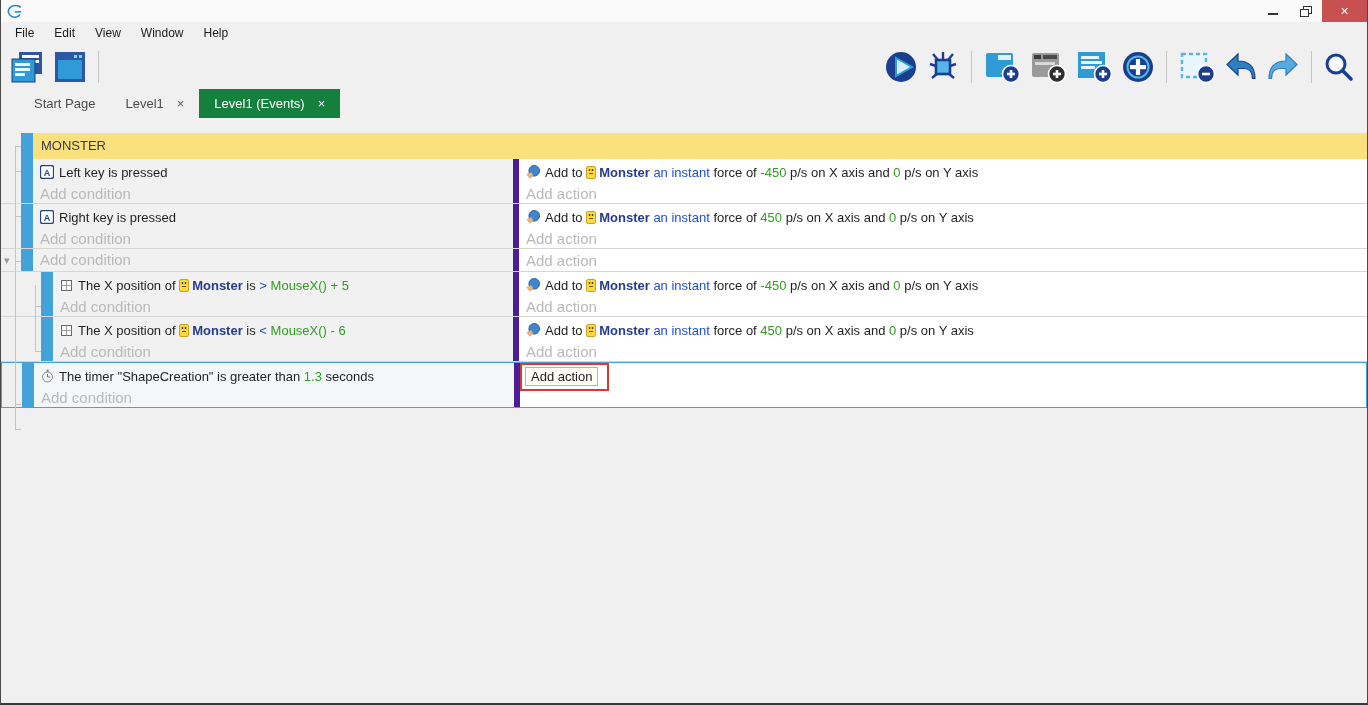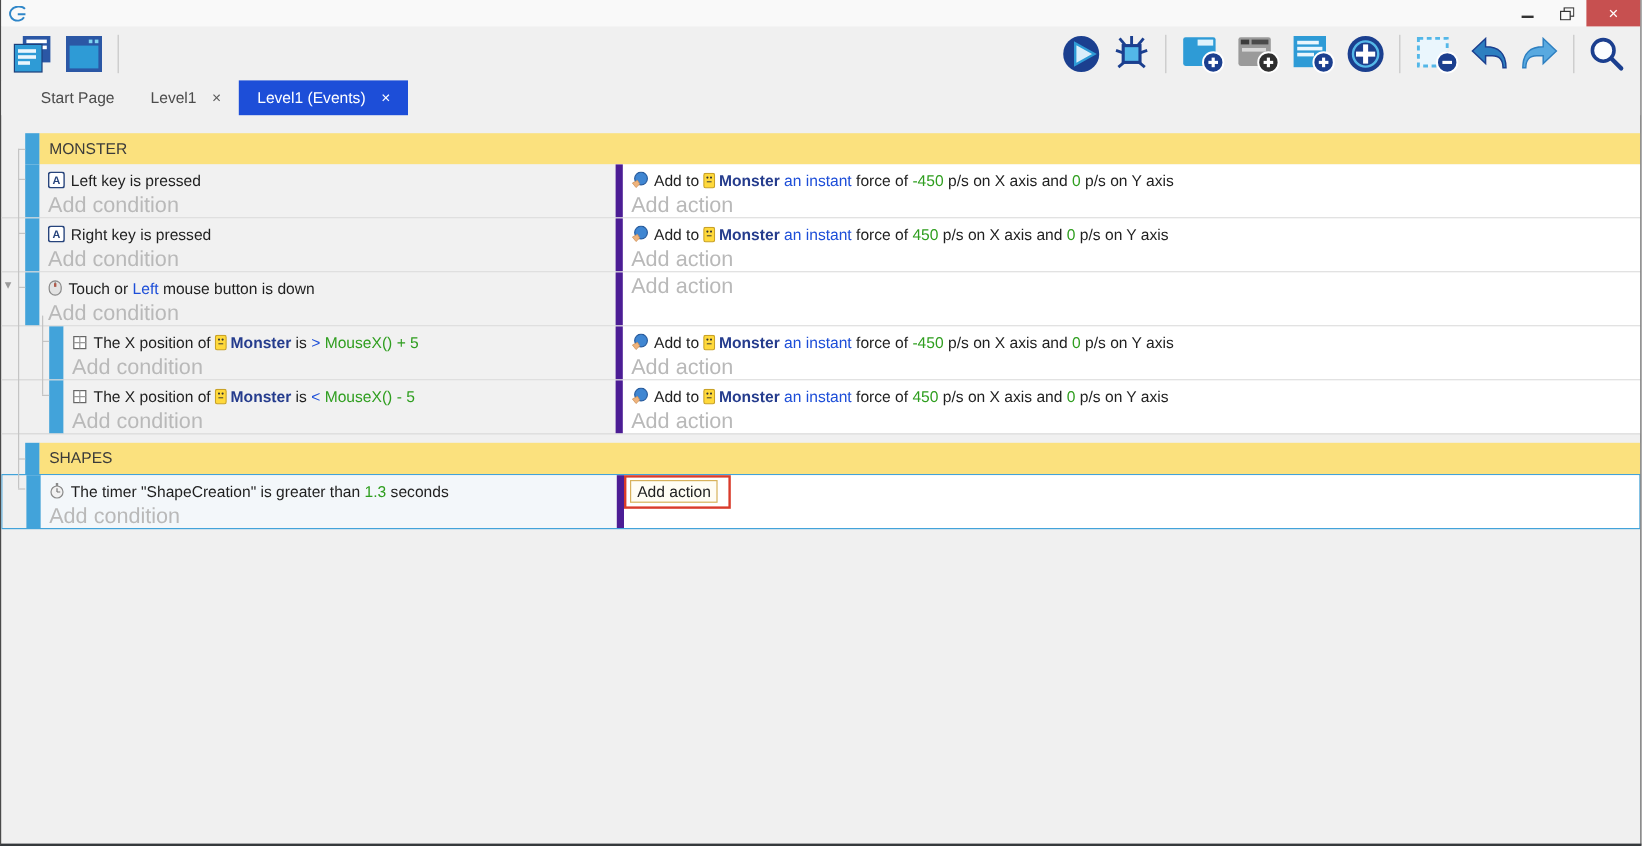--- a/index.html
+++ b/index.html
@@ -20,38 +20,38 @@
   .menubar{height:22px;background:#f0f0f0;display:flex;align-items:center;padding-left:4px;font-size:12px;color:#1a1a1a;flex:none;}
   .menu-item{padding:0 10px;}
   
   .toolbar{height:45px;background:#f0f0f0;display:flex;align-items:center;flex:none;}
   .tool{margin:0 4px;display:flex;align-items:center;}
   .tsep{width:1px;height:32px;background:#c6c6c6;margin:0 7px;}
   .toolbar-right{margin-left:auto;display:flex;align-items:center;margin-right:8px;}
   
   .tabs{height:29px;background:#f0f0f0;display:flex;align-items:flex-end;padding-left:18px;flex:none;}
   .tab{height:29px;display:flex;align-items:center;gap:13px;padding:0 15px;font-size:13px;color:#4c4c4c;white-space:nowrap;}
-  .tab.active{background:#1d4ed8;color:#fff;}
+  .tab.active{background:#15803d;color:#fff;}
   .tab .x{font-size:13px;color:#5a5a5a;}
   .tab.active .x{color:#fff;}
   
   .events{flex:1;position:relative;padding-top:3px;overflow:hidden;margin-top:12px;}
   .row{display:flex;position:relative;}
   .spacer{width:20px;flex:none;}
   .sub .spacer{width:40px;}
   .bar{width:12px;flex:none;background:#42a3da;}
   .group-row{height:26px;}
   .group-row.gap{margin-top:7px;}
   .group-label{flex:1;background:#fbe17e;font-size:13px;color:#3a3a3a;line-height:26px;padding-left:8px;}
   .event-row{border-bottom:1px solid #d6d6d6;}
   .cond{width:480px;flex:none;background:#f1f1f1;}
   .sub .cond{width:460px;}
   .act{flex:1;background:#fff;border-left:6px solid #4c1d95;position:relative;}
   .line1{height:22px;display:flex;align-items:center;gap:5px;padding:2px 0 0 7px;font-size:13px;color:#1f1f1f;white-space:nowrap;}
-  .line2{height:20px;display:flex;align-items:center;padding-left:7px;font-size:18px;color:#b9b9b9;}
+  .line2{height:20px;display:flex;align-items:center;padding-left:7px;font-size:15px;color:#b9b9b9;}
   .seg{white-space:pre;}
   .seg-muted{color:#1d4ed8;}
   .seg-green{color:#2f9e1f;}
   .seg-object{color:#253c8d;font-weight:bold;display:inline-flex;align-items:center;gap:3px;white-space:pre;}
   .icon{display:inline-flex;align-items:center;}
   .selected-row{border:1px solid #42a3da;}
   .selected-row .cond{background:#f3f7fa;}
   .addaction-focus{display:inline-block;border:1px solid #d8b25c;background:#fffdf4;color:#222;padding:1px 5px;font-size:13px;}
   .annotation{position:absolute;left:0px;top:0px;width:85px;height:24px;border:2px solid #d93b2b;pointer-events:none;}
   .stub{position:absolute;height:1px;background:#c4c4c4;}
@@ -79,20 +79,27 @@
           <svg width="12" height="11">
               <rect x="3.5" y="0.5" width="8" height="7" fill="none" stroke="#333"></rect>
               <rect x="0.5" y="3.5" width="8" height="7" fill="#f9f9f9" stroke="#333"></rect>
             </svg>
         </span>
       </div>
       <div class="closebtn">×</div>
     </div>
   </div>
 
+  <div class="menubar">
+    <span class="menu-item">File</span>
+    <span class="menu-item">Edit</span>
+    <span class="menu-item">View</span>
+    <span class="menu-item">Window</span>
+    <span class="menu-item">Help</span>
+  </div>
 
   <div class="toolbar">
     <span class="tool" style="margin-left:8px">
       <svg width="36" height="34">
           <rect x="10" y="2" width="23" height="22" fill="#2b57a5"></rect>
           <rect x="13" y="5" width="17" height="3" fill="#fff"></rect>
           <rect x="13" y="10" width="17" height="3" fill="#fff"></rect>
           <rect x="3" y="9" width="23" height="23" fill="#2e9bd6" stroke="#1d3f7a"></rect>
           <rect x="6" y="13" width="15" height="3" fill="#eaf6fd"></rect>
           <rect x="6" y="18" width="15" height="3" fill="#eaf6fd"></rect>
@@ -303,34 +310,20 @@
               <span class="seg "> p/s on Y axis</span>
             </span>
           </div>
           <div class="line2">Add action</div>
         </div>
       </div>
       <div class="row event-row">
         <div class="spacer"></div>
         <div class="bar"></div>
         <div class="cond">
-          <div class="line1">
-            <span class="icon">
-              <svg width="12" height="14">
-                <rect x="1" y="1" width="10" height="12" rx="5" fill="#e3e3e3" stroke="#8a8a8a"></rect>
-                <line x1="6" y1="1.5" x2="6" y2="6" stroke="#8a8a8a"></line>
-                <rect x="5" y="3" width="2" height="3" fill="#b05a4a"></rect>
-              </svg>
-            </span>
-            <span style="display: inline-flex; align-items: center;">
-              <span class="seg ">Touch or </span>
-              <span class="seg seg-muted">Left</span>
-              <span class="seg "> mouse button is down</span>
-            </span>
-          </div>
           <div class="line2">Add condition</div>
         </div>
         <div class="act">
           <div class="line2" style="height: 22px;">Add action</div>
         </div>
       </div>
       <div class="row event-row sub">
         <div class="spacer"></div>
         <div class="bar"></div>
         <div class="cond">
@@ -399,21 +392,21 @@
             <span style="display: inline-flex; align-items: center;">
               <span class="seg ">The X position of </span>
               <span class="seg-object"><span class="icon"><svg width="10" height="13">
                     <rect x="0.5" y="0.5" width="9" height="12" rx="1.5" fill="#ffd93b" stroke="#c9a227"></rect>
                     <circle cx="3.5" cy="4" r="0.9" fill="#333"></circle>
                     <circle cx="6.5" cy="4" r="0.9" fill="#333"></circle>
                     <line x1="3" y1="7.5" x2="7" y2="7.5" stroke="#333" stroke-width="0.8"></line>
                   </svg></span><span class="seg">Monster</span></span>
               <span class="seg "> is </span>
               <span class="seg seg-muted">&lt; </span>
-              <span class="seg seg-green">MouseX() - 5</span>
+              <span class="seg seg-green">MouseX() - 6</span>
             </span>
           </div>
           <div class="line2">Add condition</div>
         </div>
         <div class="act">
           <div class="line1">
             <span class="icon">
               <svg width="14" height="14">
                 <circle cx="8.2" cy="5.8" r="5.3" fill="#3f86d2" stroke="#2a5d9e"></circle>
                 <path d="M1 9.5 l4.2 -2.2 2 3 -3.2 3 z" fill="#f0b47c" stroke="#c98d55" stroke-width="0.6"></path>
@@ -430,25 +423,20 @@
               <span class="seg seg-muted"> an instant </span>
               <span class="seg ">force of </span>
               <span class="seg seg-green">450</span>
               <span class="seg "> p/s on X axis and </span>
               <span class="seg seg-green">0</span>
               <span class="seg "> p/s on Y axis</span>
             </span>
           </div>
           <div class="line2">Add action</div>
         </div>
-      </div>
-      <div class="row group-row gap">
-        <div class="spacer"></div>
-        <div class="bar"></div>
-        <div class="group-label">SHAPES</div>
       </div>
       <div class="row event-row selected-row">
         <div class="spacer"></div>
         <div class="bar"></div>
         <div class="cond">
           <div class="line1">
             <span class="icon">
               <svg width="13" height="14">
                 <rect x="5.5" y="0.5" width="2" height="2.5" fill="#8a8a8a"></rect>
                 <circle cx="6.5" cy="8" r="5" fill="#f2f2f2" stroke="#8a8a8a"></circle>

